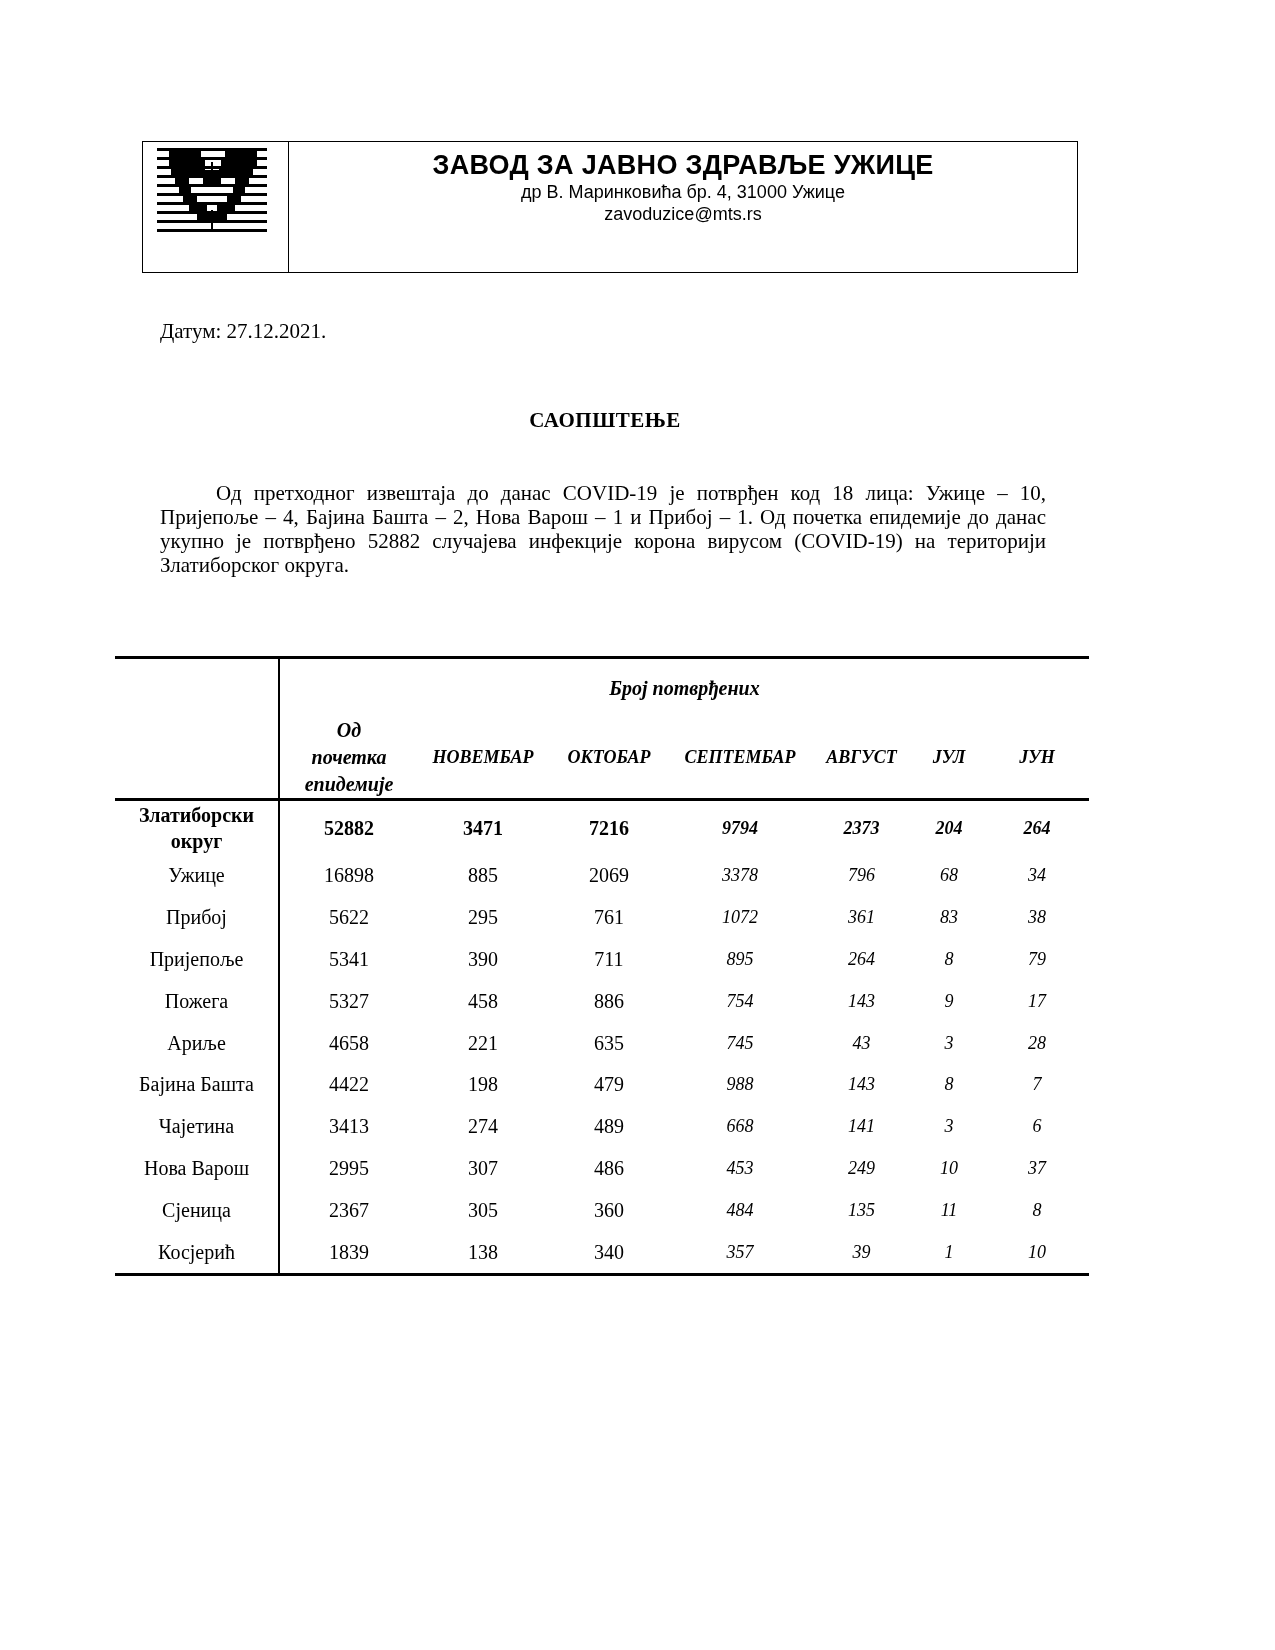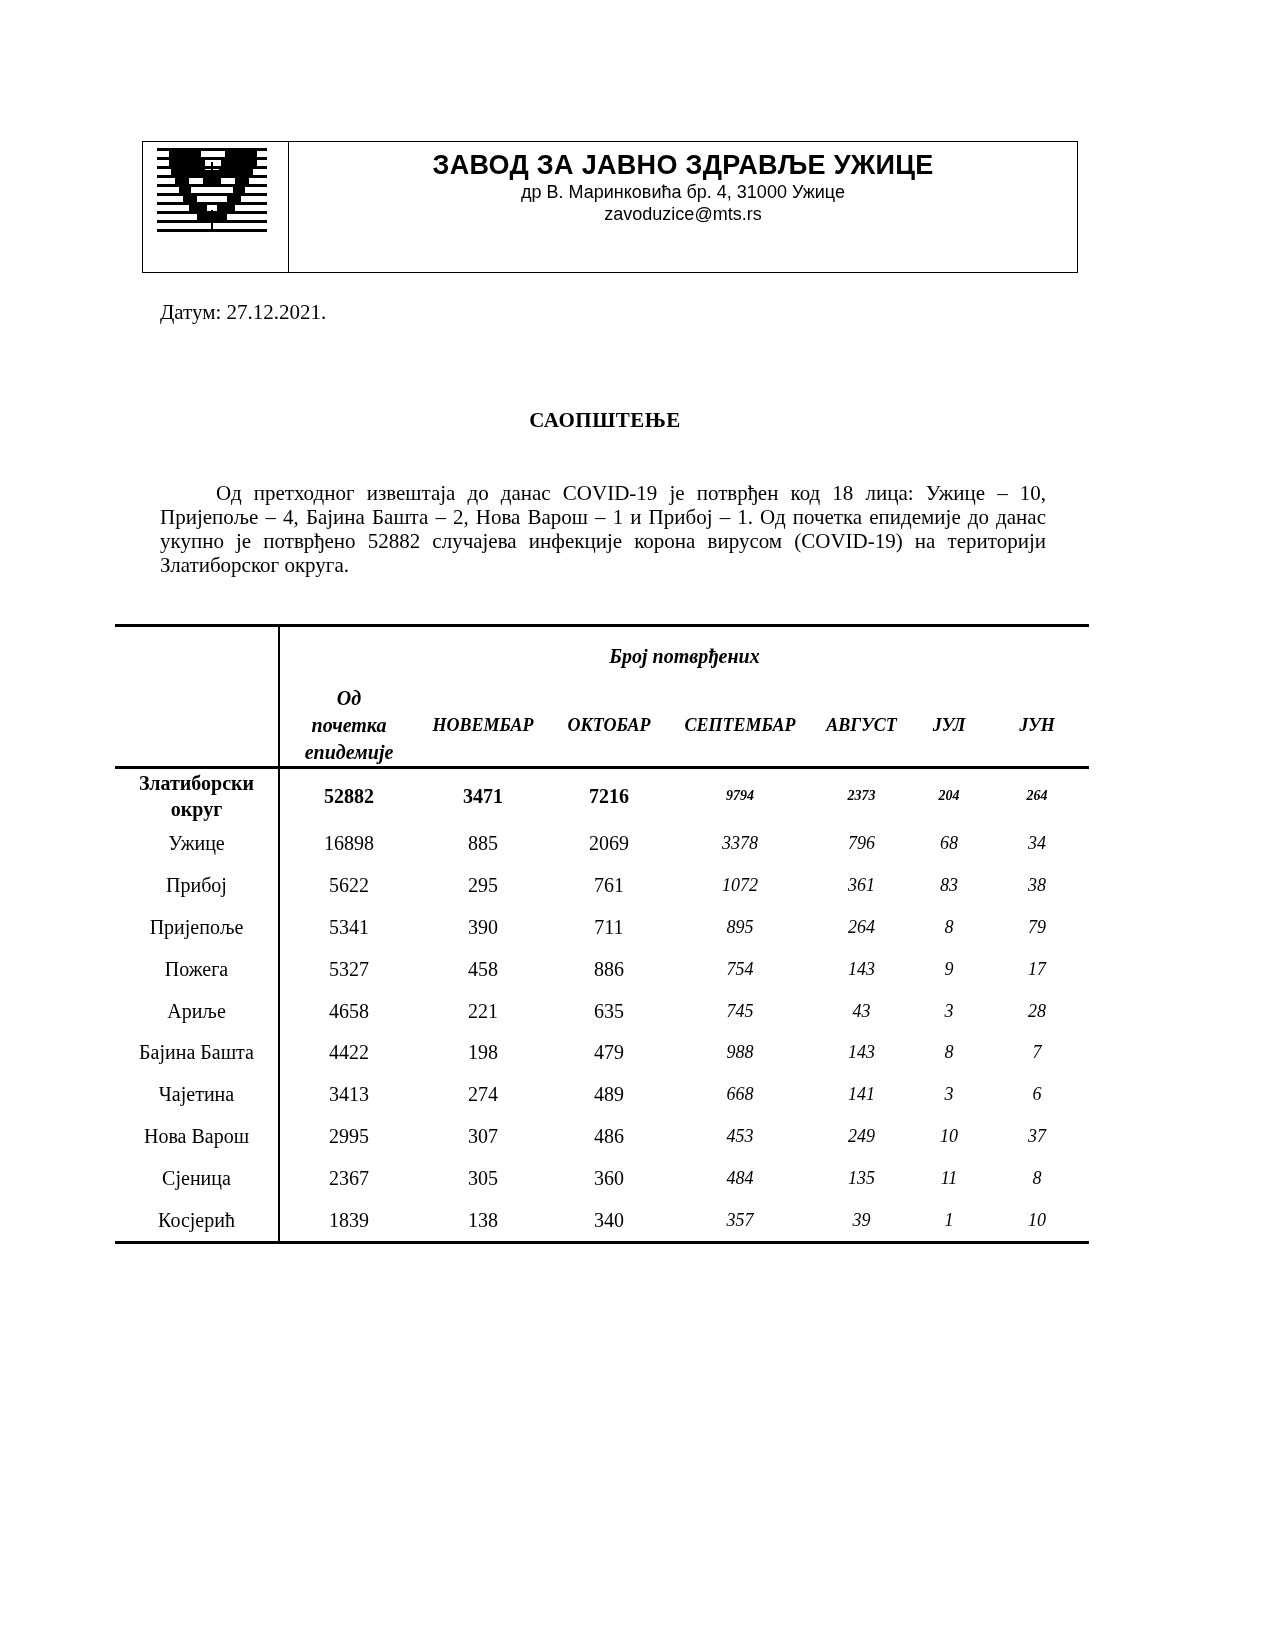--- a/index.html
+++ b/index.html
@@ -8,39 +8,39 @@
 
   
   .letterhead { position: absolute; left: 142px; top: 141px; width: 936px; height: 132px; border: 1px solid #000; display: flex; box-sizing: border-box; }
   .logo-cell { width: 145px; border-right: 1px solid #000; position: relative; }
   .logo { position: absolute; left: 14px; top: 6px; width: 110px; height: 88px; }
   .info-cell { flex: 1; text-align: center; font-family: "Liberation Sans", sans-serif; }
   .org-name { font-size: 27px; font-weight: bold; margin-top: 8px; letter-spacing: 0.3px; }
   .info-line { font-size: 18px; line-height: 22px; }
   .phone-icon { font-size: 16px; }
 
-  .date { position: absolute; left: 160px; top: 300px; font-family: "Liberation Serif", serif; font-size: 21px; }
+  .date { position: absolute; left: 160px; top: 319px; font-family: "Liberation Serif", serif; font-size: 21px; }
   .title { position: absolute; left: 0; width: 1210px; top: 408px; text-align: center; font-family: "Liberation Serif", serif; font-size: 21px; font-weight: bold; letter-spacing: 0.5px; }
 
   .paragraph { position: absolute; left: 160px; top: 481px; width: 886px; font-family: Liberation Serif, serif; font-size: 21px; line-height: 24px; text-align: justify; text-indent: 56px; }
 
   
-  .table-wrap { position: absolute; left: 115px; top: 624px; width: 974px; }
+  .table-wrap { position: absolute; left: 115px; top: 656px; width: 974px; }
   table { border-collapse: collapse; width: 974px; font-family: "Liberation Serif", serif; }
   table td, table th { padding: 0; text-align: center; vertical-align: middle; }
   .rule-top { border-top: 3px solid #000; }
   .rule-bottom { border-bottom: 3px solid #000; }
   .col-name { width: 163px; border-right: 2px solid #000; font-size: 21px; }
   th { font-style: italic; font-weight: bold; font-size: 18px; }
   .group-header { height: 58px; font-size: 20px; }
   .col-header-row th { height: 80px; }
   th.since { font-size: 20px; line-height: 27px; width: 138px; }
   .total-row td { height: 54px; font-weight: bold; font-size: 20px; }
   .total-row td.col-name { line-height: 26px; }
-  .total-row td.it { font-style: italic; font-size: 14px; }
+  .total-row td.it { font-style: italic; font-size: 18px; }
   .data-row td { height: 41.8px; font-size: 20px; }
   .data-row td.it { font-style: italic; font-size: 18px; }
   .last-row td { border-bottom: 3px solid #000; }
 </style>
 </head>
 <body>
 
 <div class="page">
 
   <div class="letterhead">

